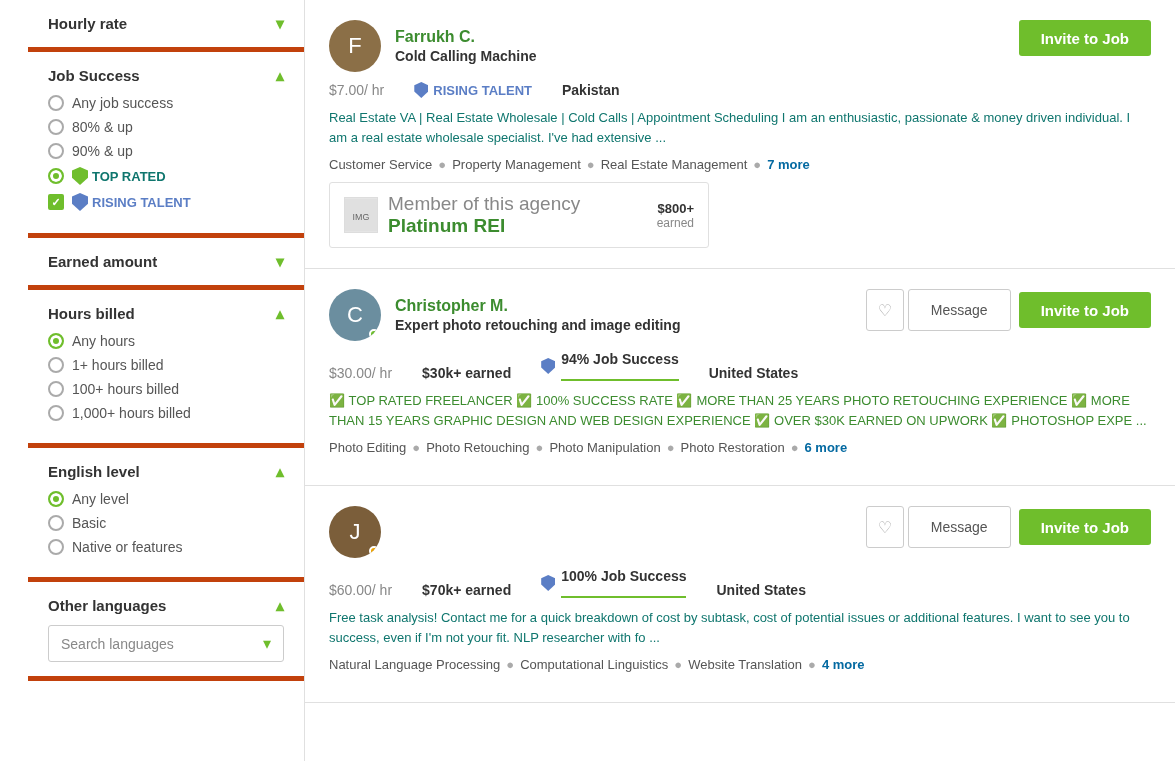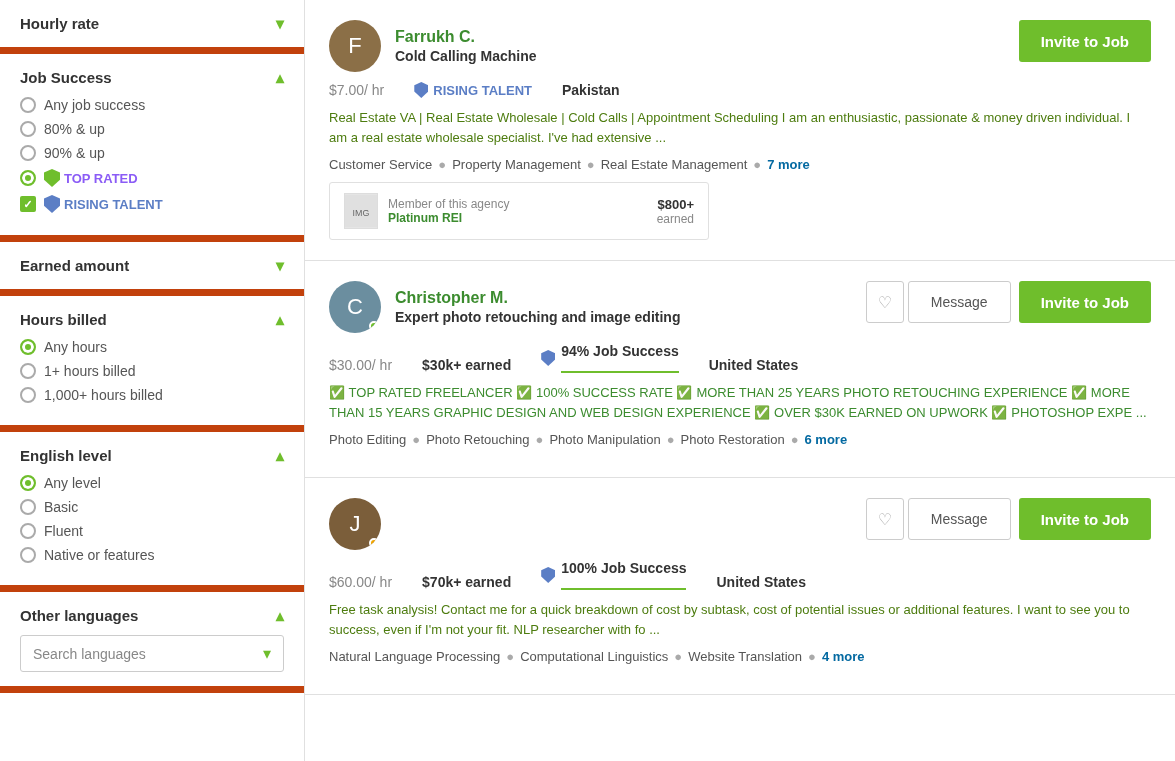--- a/index.html
+++ b/index.html
@@ -1,77 +1,77 @@
 <!DOCTYPE html>
 <html><head>
   <meta charset="utf-8">
   <style>
     * { box-sizing: border-box; margin: 0; padding: 0; }
     body { font-family: Arial, sans-serif; font-size: 14px; color: #333; background: #f4f4f4; }
     .layout { display: flex; width: 1175px; min-height: 761px; }
 
     
     .sidebar { width: 305px; background: #fff; border-right: 1px solid #e0e0e0; padding: 0; flex-shrink: 0; }
-    .filter-section { border-bottom: 7px solid #c2410c; padding: 14px 20px; }
+    .filter-section { border-bottom: 5px solid #c2410c; padding: 14px 20px; margin-left: 28px; }
     .filter-title { font-size: 15px; font-weight: bold; color: #333; display: flex; justify-content: space-between; align-items: center; cursor: pointer; }
     .filter-title .chevron { color: #6fbe2c; font-size: 16px; }
     .filter-options { margin-top: 10px; }
     .radio-option, .checkbox-option { display: flex; align-items: center; margin-bottom: 8px; gap: 8px; font-size: 14px; color: #555; cursor: pointer; }
     .radio-circle { width: 16px; height: 16px; border-radius: 50%; border: 2px solid #aaa; flex-shrink: 0; background: #fff; display: inline-block; }
     .radio-circle.selected { border-color: #6fbe2c; background: #6fbe2c; box-shadow: inset 0 0 0 3px #fff; }
     .checkbox-box { width: 16px; height: 16px; border: 2px solid #aaa; flex-shrink: 0; background: #fff; display: inline-flex; align-items: center; justify-content: center; border-radius: 2px; }
     .checkbox-box.checked { border-color: #6fbe2c; background: #6fbe2c; }
     .checkbox-box.checked::after { content: '✓'; color: #fff; font-size: 11px; font-weight: bold; }
     .badge-shield { display: inline-flex; align-items: center; gap: 4px; color: #5b7ec5; font-size: 13px; font-weight: bold; }
     .badge-shield .shield { width: 16px; height: 18px; background: #5b7ec5; clip-path: polygon(50% 0%, 100% 20%, 100% 60%, 50% 100%, 0% 60%, 0% 20%); display: inline-block; }
     .badge-shield.top-rated .shield { background: #6fbe2c; }
-    .badge-shield.top-rated { color: #8b5cf6; }
+    .badge-shield.top-rated { color: #0f766e; }
     .search-languages { margin-top: 10px; display: flex; align-items: center; border: 1px solid #ccc; border-radius: 3px; padding: 8px 12px; justify-content: space-between; cursor: pointer; }
     .search-languages span { color: #888; font-size: 14px; }
     .search-languages .chevron { color: #6fbe2c; font-size: 16px; }
 
     
     .main { flex: 1; background: #fff; overflow-y: auto; }
     .freelancer-card { border-bottom: 1px solid #e0e0e0; padding: 20px 24px; background: #fff; }
 
     
     .card-header { display: flex; align-items: flex-start; justify-content: space-between; margin-bottom: 10px; }
     .card-header-left { display: flex; align-items: center; gap: 14px; }
     .avatar { width: 52px; height: 52px; border-radius: 50%; background: #ccc; overflow: hidden; display: flex; align-items: center; justify-content: center; font-size: 22px; color: #fff; flex-shrink: 0; position: relative; }
     .avatar .online-dot { position: absolute; bottom: 2px; right: 2px; width: 10px; height: 10px; border-radius: 50%; background: #6fbe2c; border: 2px solid #fff; }
     .freelancer-name { font-size: 16px; font-weight: bold; color: #3c8c2f; cursor: pointer; }
     .freelancer-title { font-size: 14px; color: #333; font-weight: bold; margin-top: 2px; }
-    .invite-btn { background: #6fbe2c; color: #fff; border: none; border-radius: 3px; padding: 10px 22px; font-size: 15px; font-weight: bold; cursor: pointer; white-space: nowrap; height: 42px; }
+    .invite-btn { background: #6fbe2c; color: #fff; border: none; border-radius: 3px; padding: 10px 22px; font-size: 15px; font-weight: bold; cursor: pointer; white-space: nowrap; height: 36px; }
     .message-btn { background: #fff; color: #555; border: 1px solid #ccc; border-radius: 3px; padding: 10px 22px; font-size: 14px; cursor: pointer; height: 42px; margin-right: 8px; }
 
     
     .card-stats { display: flex; align-items: flex-end; gap: 30px; margin-bottom: 10px; }
     .rate { font-size: 14px; font-weight: bold; color: #333; }
     .rate span { color: #888; font-weight: normal; }
     .earned { font-size: 14px; color: #333; font-weight: bold; }
     .job-success { display: flex; align-items: center; gap: 6px; font-size: 14px; font-weight: bold; color: #333; }
     .job-success .shield-small { width: 14px; height: 16px; background: #5b7ec5; clip-path: polygon(50% 0%, 100% 20%, 100% 60%, 50% 100%, 0% 60%, 0% 20%); display: inline-block; flex-shrink: 0; }
     .job-success-text { color: #333; border-bottom: 2px solid #6fbe2c; padding-bottom: 12px; }
     .location { font-size: 14px; font-weight: bold; color: #333; }
     .rising-talent-badge { display: flex; align-items: center; gap: 5px; color: #5b7ec5; font-size: 13px; font-weight: bold; }
     .rising-talent-badge .shield-blue { width: 14px; height: 16px; background: #5b7ec5; clip-path: polygon(50% 0%, 100% 20%, 100% 60%, 50% 100%, 0% 60%, 0% 20%); display: inline-block; }
 
     
-    .description { font-size: 13px; color: #4d7c0f; line-height: 1.5; margin-bottom: 10px; }
+    .description { font-size: 13px; color: #0f766e; line-height: 1.5; margin-bottom: 10px; }
     .description.green { color: #3c8c2f; }
 
     
     .skills { display: flex; flex-wrap: wrap; gap: 6px; align-items: center; margin-bottom: 10px; font-size: 13px; color: #555; }
     .skill-sep { color: #aaa; }
     .more-link { color: #0369a1; font-weight: bold; cursor: pointer; }
 
     
     .agency-box { display: flex; align-items: center; gap: 10px; border: 1px solid #e0e0e0; border-radius: 3px; padding: 10px 14px; width: 380px; margin-top: 6px; }
     .agency-thumb { width: 34px; height: 36px; background: #e5e5e5; display: flex; align-items: center; justify-content: center; font-size: 10px; color: #666; border: 1px solid #ddd; }
-    .agency-info { font-size: 12px; }
+    .agency-info { font-size: 19px; }
     .agency-label { color: #888; }
     .agency-name { color: #3c8c2f; font-weight: bold; cursor: pointer; }
     .agency-earned { font-size: 13px; font-weight: bold; color: #333; margin-left: auto; text-align: right; }
     .agency-earned .earned-label { color: #888; font-weight: normal; font-size: 12px; }
 
     
     .heart-btn { background: none; border: 1px solid #ccc; border-radius: 3px; width: 38px; height: 42px; cursor: pointer; font-size: 16px; color: #aaa; display: flex; align-items: center; justify-content: center; margin-right: 4px; }
     .card-actions { display: flex; align-items: center; }
   </style>
 </head>
@@ -139,42 +139,42 @@
         <label class="radio-option">
           <span class="radio-circle selected"></span>
           <span>Any hours</span>
         </label>
         <label class="radio-option">
           <span class="radio-circle"></span>
           <span>1+ hours billed</span>
         </label>
         <label class="radio-option">
           <span class="radio-circle"></span>
+          <span>100+ hours billed</span>
+        </label>
+        <label class="radio-option">
+          <span class="radio-circle"></span>
           <span>1,000+ hours billed</span>
         </label>
       </div>
     </div>
 
     <div class="filter-section">
       <div class="filter-title">
         <span>English level</span>
         <span class="chevron">▴</span>
       </div>
       <div class="filter-options">
         <label class="radio-option">
           <span class="radio-circle selected"></span>
           <span>Any level</span>
         </label>
         <label class="radio-option">
           <span class="radio-circle"></span>
           <span>Basic</span>
-        </label>
-        <label class="radio-option">
-          <span class="radio-circle"></span>
-          <span>Fluent</span>
         </label>
         <label class="radio-option">
           <span class="radio-circle"></span>
           <span>Native or features</span>
         </label>
       </div>
     </div>
 
     <div class="filter-section">
       <div class="filter-title">

